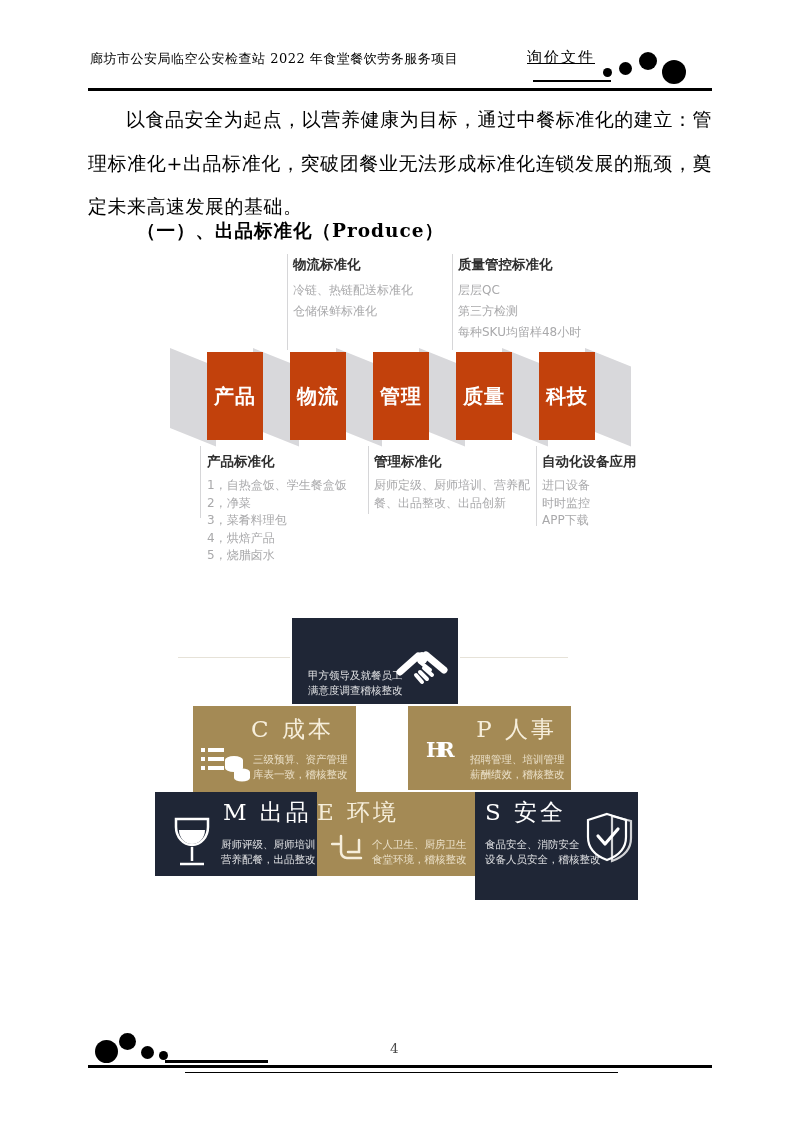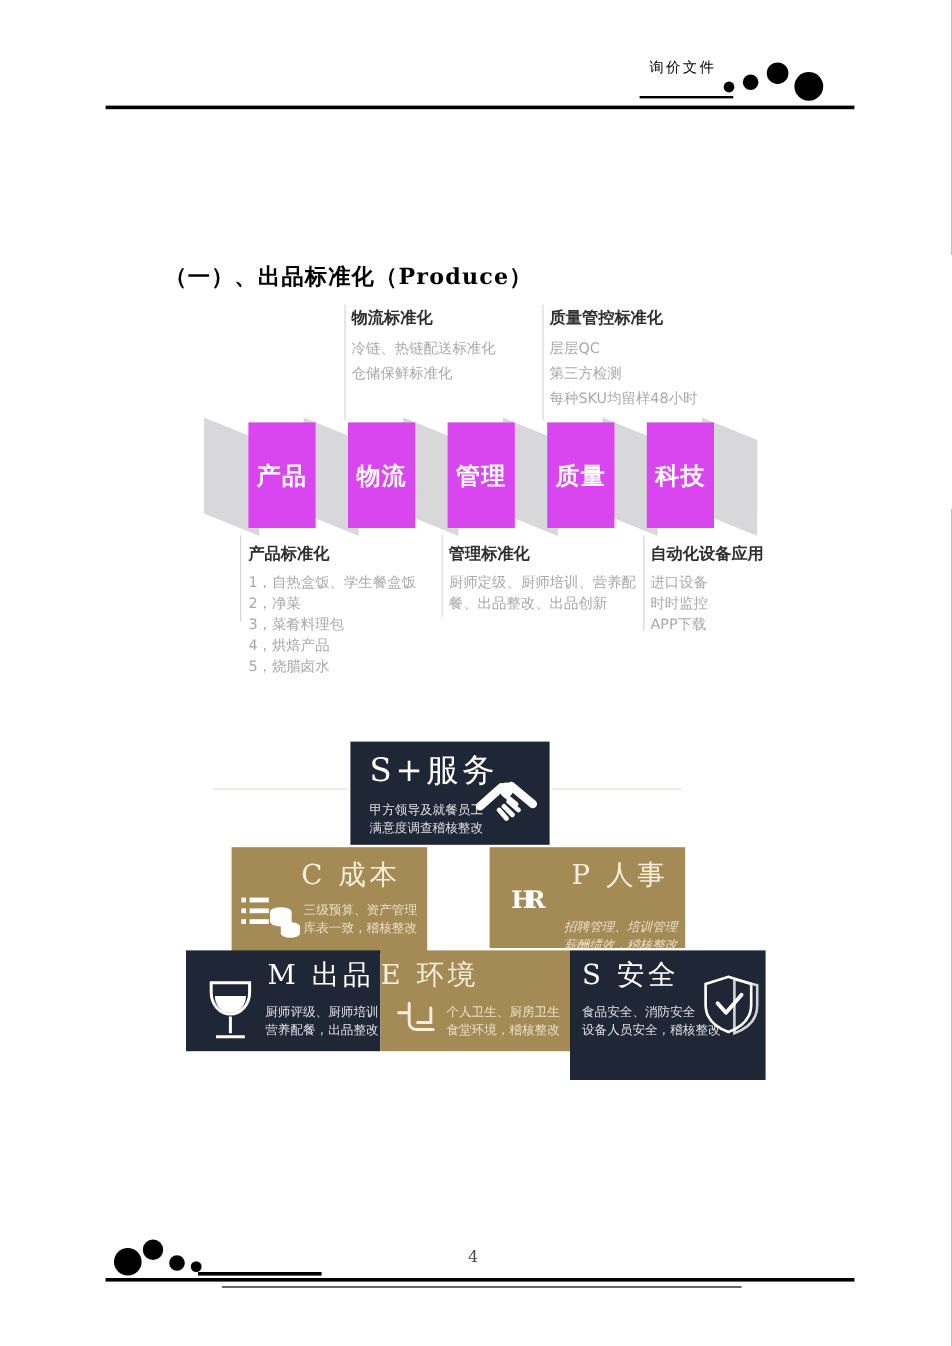--- a/index.html
+++ b/index.html
@@ -4,21 +4,21 @@
 <style>
   * { margin:0; padding:0; box-sizing:border-box; }
   html,body { background:#888; }
   .page {
     position:relative; width:793px; height:1122px; margin:0 auto;
     background:#ffffff; overflow:hidden;
     font-family:"DejaVu Serif","Liberation Serif",serif; color:#000;
   }
   
   .header-title { position:absolute; left:90px; top:50px; font-size:13px; letter-spacing:.5px; }
-  .header-doctype { position:absolute; left:541px; top:48px; font-size:12px; letter-spacing:2px; }
+  .header-doctype { position:absolute; left:527px; top:48px; font-size:15px; letter-spacing:2px;text-decoration:underline; }
   .doctype-underline { position:absolute; left:533px; top:80px; width:78px; height:1.5px; background:#000; }
   .header-rule { position:absolute; left:88px; top:88px; width:624px; height:2.5px; background:#000; }
   .dot { position:absolute; background:#000; border-radius:50%; }
   
   .body-par {
     position:absolute; left:88px; top:98px; width:624px;
     font-size:19px; line-height:43.5px; text-align:justify; text-indent:2em;
     letter-spacing:.5px;
   }
   .h-sec { position:absolute; left:137px; font-size:18.5px; font-weight:bold; letter-spacing:1px; }
@@ -26,21 +26,21 @@
   .h-sec2 { top:583px; }
   
   .pd { font-family:"DejaVu Sans","Liberation Sans",sans-serif; }
   .pd-vline { position:absolute; width:1px; background:#d6d6d8; }
   .pd-group { position:absolute; width:165px; }
   .pd-title { font-size:13.5px; font-weight:bold; color:#2f2f2f; margin-bottom:6px; }
   .pd-item { font-size:12px; color:#a9a9ab; line-height:21px; }
   .pd-group-bottom .pd-item { line-height:17.5px; }
   .pd-chev { position:absolute; width:46px; height:80px; background:#d8d8db; transform:skewY(22deg); transform-origin:0 0; }
   .pd-box {
-    position:absolute; top:352px; width:56px; height:88px; background:#d946ef;
+    position:absolute; top:352px; width:56px; height:88px; background:#c2410c;
     color:#fff; font-size:20px; font-weight:bold; letter-spacing:1px;
     display:flex; align-items:center; justify-content:center; z-index:2;
   }
   
   .py-block { position:absolute; font-family:"DejaVu Sans","Liberation Sans",sans-serif; }
   .py-navy { background:#1f2636; color:#fff; }
   .py-gold { background:#a48a55; color:#f6eedb; }
   .py-title { position:absolute; font-family:"DejaVu Serif","Liberation Serif",serif; font-size:23px; letter-spacing:3px; white-space:nowrap; }
   .py-desc { position:absolute; font-size:10.5px; line-height:15px; opacity:.85; white-space:nowrap; }
   .py-line { position:absolute; height:1px; background:#e6e2d8; }
@@ -50,28 +50,30 @@
   .footer-rule { position:absolute; left:88px; top:1065px; width:624px; height:3px; background:#000; }
   .footer-thinline { position:absolute; left:185px; top:1072px; width:433px; height:1px; background:#000; }
   .page-num { position:absolute; left:390px; top:1040px; font-size:13.5px; color:#4a4a4a; }
   svg { display:block; }
 </style>
 </head>
 <body>
 
 <div class="page">
 
+  <div class="header-title">廊坊市公安局临空公安检查站 2022 年食堂餐饮劳务服务项目</div>
   <div class="header-doctype">询价文件</div>
   <div class="doctype-underline"></div>
   <div class="header-rule"></div>
   <div class="dot" style="left:603px;top:68px;width:9px;height:9px;"></div>
   <div class="dot" style="left:619px;top:62px;width:13px;height:13px;"></div>
   <div class="dot" style="left:639px;top:52px;width:18px;height:18px;"></div>
   <div class="dot" style="left:662px;top:60px;width:24px;height:24px;"></div>
 
+  <p class="body-par">以食品安全为起点，以营养健康为目标，通过中餐标准化的建立：管理标准化+出品标准化，突破团餐业无法形成标准化连锁发展的瓶颈，奠定未来高速发展的基础。</p>
 
   <h2 class="h-sec h-sec1">（一）、出品标准化（Produce）</h2>
 
   <div class="pd">
 
     <div class="pd-vline" style="left:287px;top:254px;height:96px;"></div>
     <div class="pd-vline" style="left:452px;top:254px;height:96px;"></div>
 
     <div class="pd-group" style="left:293px;top:256px;">
       <div class="pd-title">物流标准化</div>
@@ -122,21 +124,20 @@
     </div>
   </div>
 
 
   <div>
 
     <div class="py-line" style="left:178px;top:657px;width:112px;"></div>
     <div class="py-line" style="left:460px;top:657px;width:108px;"></div>
 
     <div class="py-block py-navy" style="left:292px;top:618px;width:166px;height:86px;">
-      <div class="py-title" style="left:16px;top:6px;font-size:27px;">S+服务</div>
       <div class="py-desc" style="left:16px;top:50px;">
         <div>甲方领导及就餐员工</div>
         <div>满意度调查稽核整改</div>
       </div>
       <svg style="position:absolute;left:102px;top:24px;" width="56" height="46" viewBox="0 0 56 46">
         <g stroke="#fff" stroke-width="7" stroke-linecap="round" fill="none">
           <path d="M6,30 L24,14"></path>
           <path d="M50,28 L32,13"></path>
         </g>
         <g stroke="#fff" stroke-width="4" stroke-linecap="round" fill="none">
@@ -166,21 +167,21 @@
             <ellipse cx="33" cy="22" rx="9" ry="4"></ellipse>
           <ellipse cx="41" cy="26" rx="8" ry="3.5"></ellipse>
             <rect x="33" y="26" width="16" height="6"></rect>
             <ellipse cx="41" cy="32" rx="8" ry="3.5"></ellipse>
         </g>
       </svg>
     </div>
 
     <div class="py-block py-gold" style="left:408px;top:706px;width:163px;height:84px;">
       <div class="py-title" style="right:14px;top:8px;">P 人事</div>
-      <div class="py-desc" style="left:62px;top:60px;font-style:italic;">
+      <div class="py-desc" style="left:62px;top:46px;">
         <div>招聘管理、培训管理</div>
         <div>薪酬绩效，稽核整改</div>
       </div>
       <div class="hr-glyph" style="position:absolute;left:18px;top:32px;">HR</div>
     </div>
 
     <div class="py-block py-navy" style="left:155px;top:792px;width:162px;height:84px;">
       <div class="py-title" style="left:68px;top:5px;">M 出品</div>
       <div class="py-desc" style="left:66px;top:45px;">
         <div>厨师评级、厨师培训</div>

